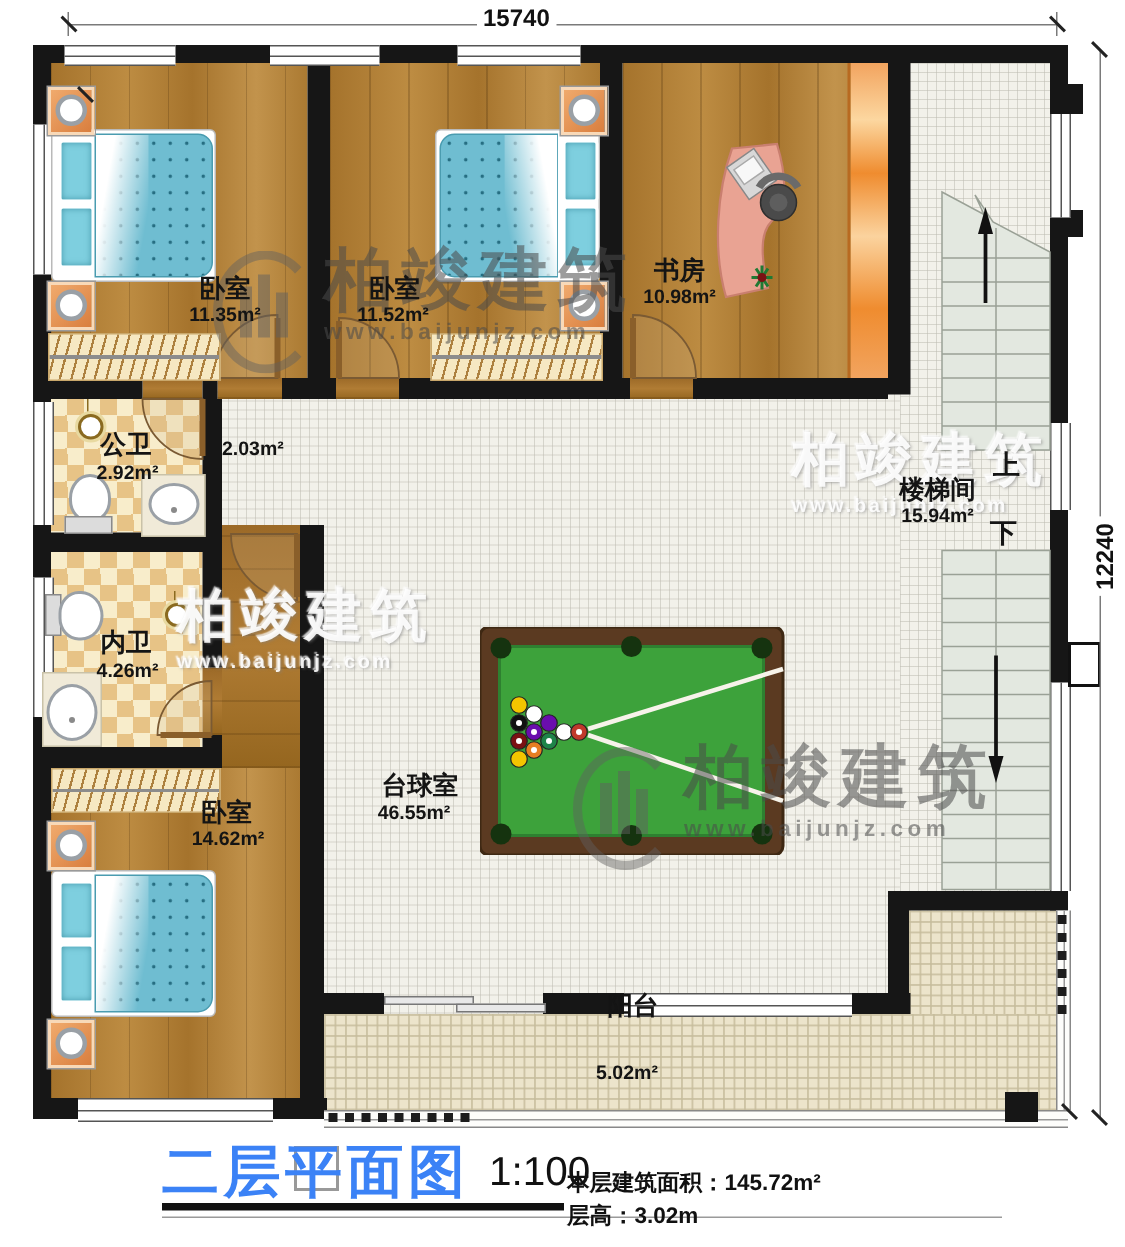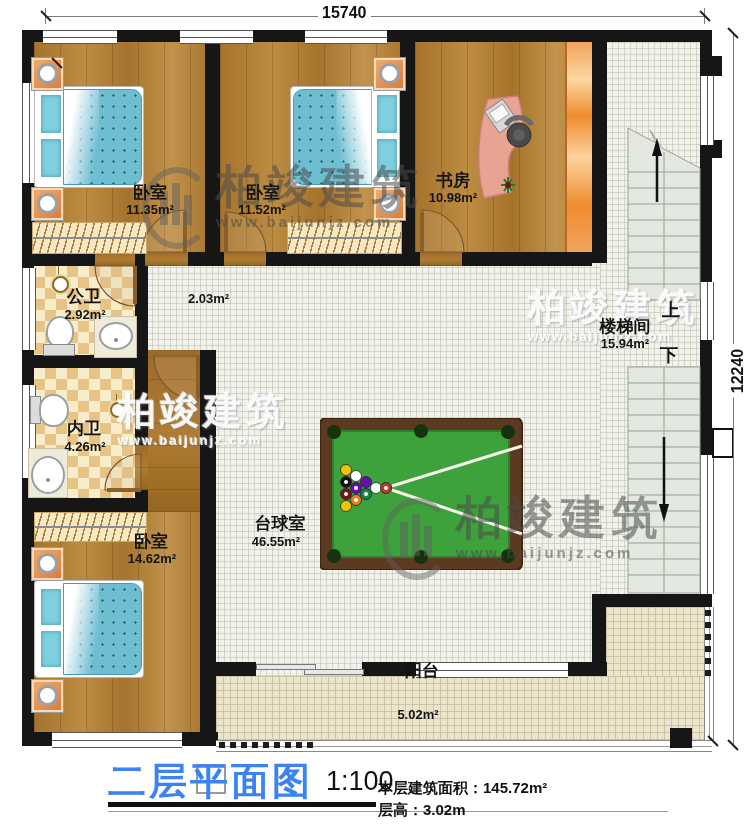--- a/index.html
+++ b/index.html
@@ -362,21 +362,21 @@
     <div class="wm-brand" style="margin-left:74px;">柏竣建筑</div>
     <div class="wm-url" style="margin-left:74px;">www.baijunjz.com</div>
   </div>
 
   <div class="abs room-label" style="left:105px;top:181px;width:90px;">卧室</div>
   <div class="abs area-label" style="left:95px;top:202px;width:110px;">11.35m²</div>
   <div class="abs room-label" style="left:218px;top:181px;width:90px;">卧室</div>
   <div class="abs area-label" style="left:212px;top:202px;width:100px;">11.52m²</div>
   <div class="abs room-label" style="left:418px;top:169px;width:70px;">书房</div>
   <div class="abs area-label" style="left:412px;top:190px;width:82px;">10.98m²</div>
-  <div class="abs area-label" style="left:148px;top:291px;width:62px;text-align:left;padding-left:40px;">2.03m²</div>
+  <div class="abs area-label" style="left:148px;top:291px;width:62px;text-align:left;">2.03m²</div>
   <div class="abs room-label" style="left:56px;top:285px;width:56px;">公卫</div>
   <div class="abs area-label" style="left:50px;top:307px;width:70px;">2.92m²</div>
   <div class="abs room-label" style="left:56px;top:417px;width:56px;">内卫</div>
   <div class="abs area-label" style="left:50px;top:439px;width:70px;">4.26m²</div>
   <div class="abs room-label" style="left:118px;top:530px;width:66px;">卧室</div>
   <div class="abs area-label" style="left:108px;top:551px;width:88px;">14.62m²</div>
   <div class="abs room-label" style="left:242px;top:512px;width:76px;">台球室</div>
   <div class="abs area-label" style="left:238px;top:534px;width:76px;">46.55m²</div>
   <div class="abs room-label" style="left:596px;top:315px;width:58px;">楼梯间</div>
   <div class="abs area-label" style="left:596px;top:336px;width:58px;">15.94m²</div>

